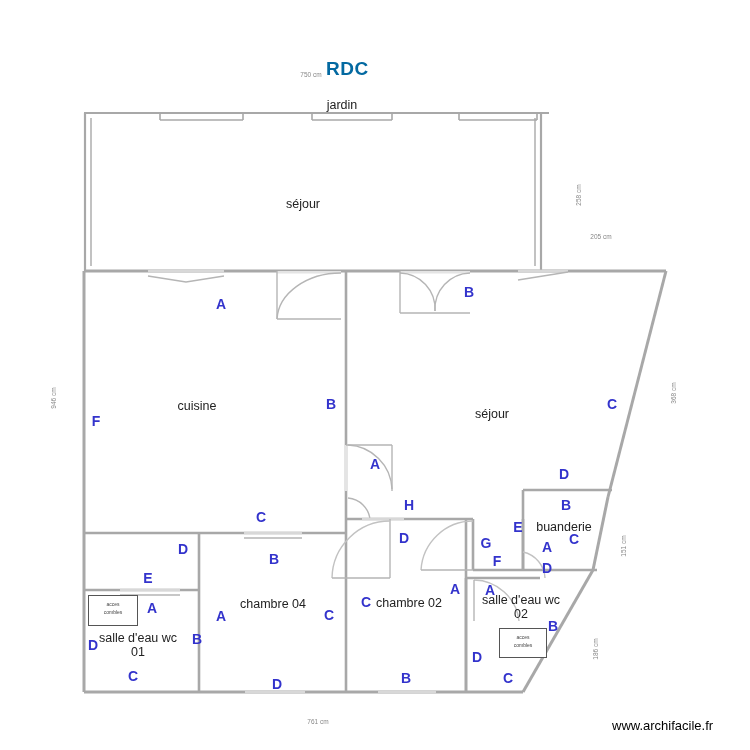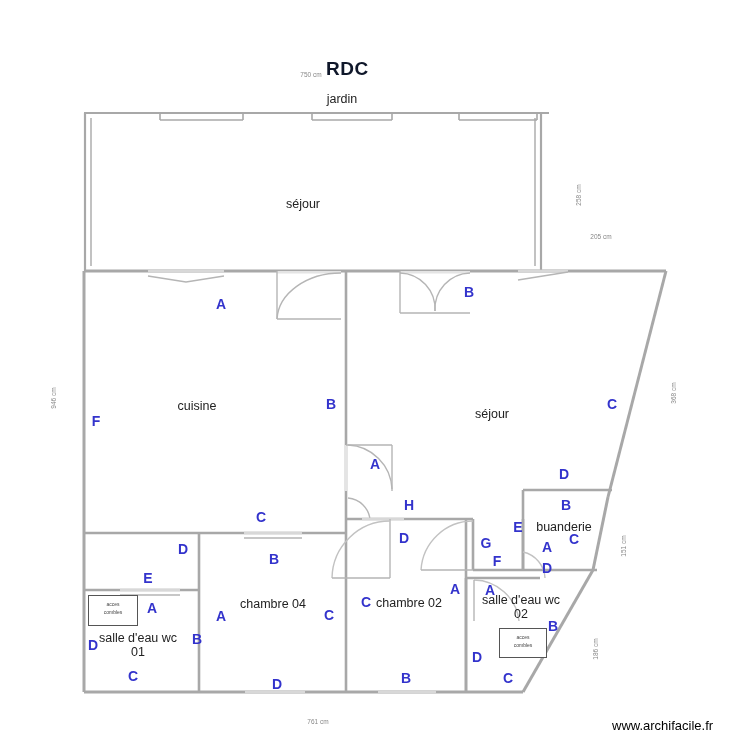--- a/index.html
+++ b/index.html
@@ -19,21 +19,21 @@
     left: 0; top: 0;
     width: 750px;
     height: 750px;
   }
   .title {
     position: absolute;
     left: 326px;
     top: 58px;
     font-size: 19px;
     font-weight: bold;
-    color: #0f172a;
+    color: #0369a1;
     letter-spacing: 0.5px;
   }
   .footer {
     position: absolute;
     left: 612px;
     top: 718px;
     font-size: 13px;
     color: #000000;
   }
   .room-label {
@@ -201,21 +201,21 @@
       <path d="M523,552 A28,28 0 0 1 545,578" stroke="#c2c2c2"></path>
 
       <line x1="378" y1="692" x2="436" y2="692" stroke-width="2.6" stroke="#d8d8d8"></line>
 
       <line x1="245" y1="692" x2="305" y2="692" stroke-width="2.6" stroke="#d8d8d8"></line>
     </g>
 
   </svg>
 
   <div id="room-labels">
-      <div class="room-label" style="left: 342px; top: 99px;">jardin</div>
+      <div class="room-label" style="left: 342px; top: 105px;">jardin</div>
       <div class="room-label" style="left: 303px; top: 204px;">séjour</div>
       <div class="room-label" style="left: 197px; top: 406px; text-align: center;">cuisine</div>
       <div class="room-label" style="left: 492px; top: 414px;">séjour</div>
       <div class="room-label" style="left: 564px; top: 527px;">buanderie</div>
       <div class="room-label" style="left: 273px; top: 604px;">chambre 04</div>
       <div class="room-label" style="left: 409px; top: 603px; text-align: right;">chambre 02</div>
       <div class="room-label" style="left: 138px; top: 645px;">salle d'eau wc
 01</div>
       <div class="room-label" style="left: 521px; top: 607px;">salle d'eau wc
 02</div>

